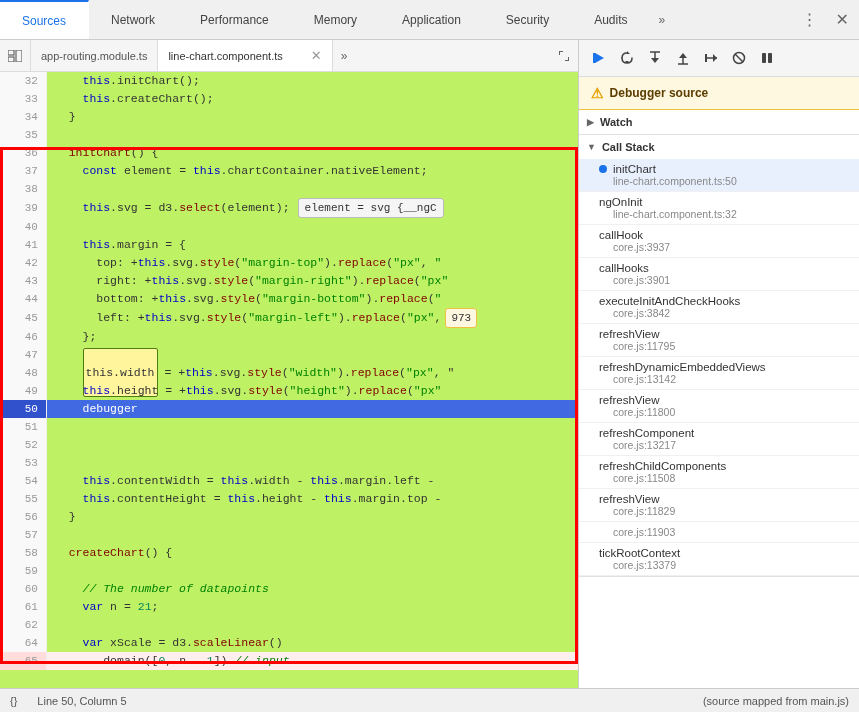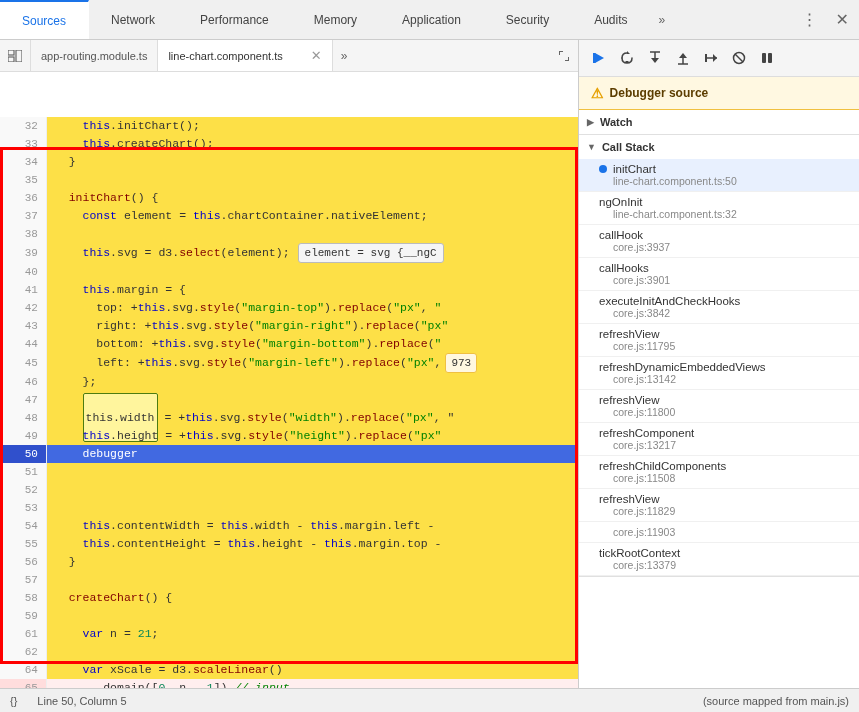--- a/index.html
+++ b/index.html
@@ -98,23 +98,22 @@
       display: flex; align-items: center; padding: 0 8px; margin-left: auto; cursor: pointer; color: #666;
     }
 
     
     .code-editor {
       flex: 1;
       overflow: auto;
       font-family: 'Courier New', Courier, monospace;
       font-size: 11.5px;
       line-height: 18px;
-      background: #fde047;
+      background: #bef264;
       position: relative;
-      margin-top: 45px;
     }
     .code-lines {
       display: table;
       width: 100%;
     }
     .code-line {
       display: table-row;
     }
     .line-num {
       display: table-cell;
@@ -483,20 +482,24 @@
         <div class="code-line">
           <span class="line-num">58</span>
           <span class="line-content">  <span class="fn">createChart</span>() {</span>
         </div>
 
         <div class="code-line">
           <span class="line-num">59</span>
           <span class="line-content"></span>
         </div>
 
+        <div class="code-line">
+          <span class="line-num">60</span>
+          <span class="line-content">    <span class="cm">// The number of datapoints</span></span>
+        </div>
 
         <div class="code-line">
           <span class="line-num">61</span>
           <span class="line-content">    <span class="kw">var</span> n = <span class="num">21</span>;</span>
         </div>
 
         <div class="code-line">
           <span class="line-num">62</span>
           <span class="line-content"></span>
         </div>

